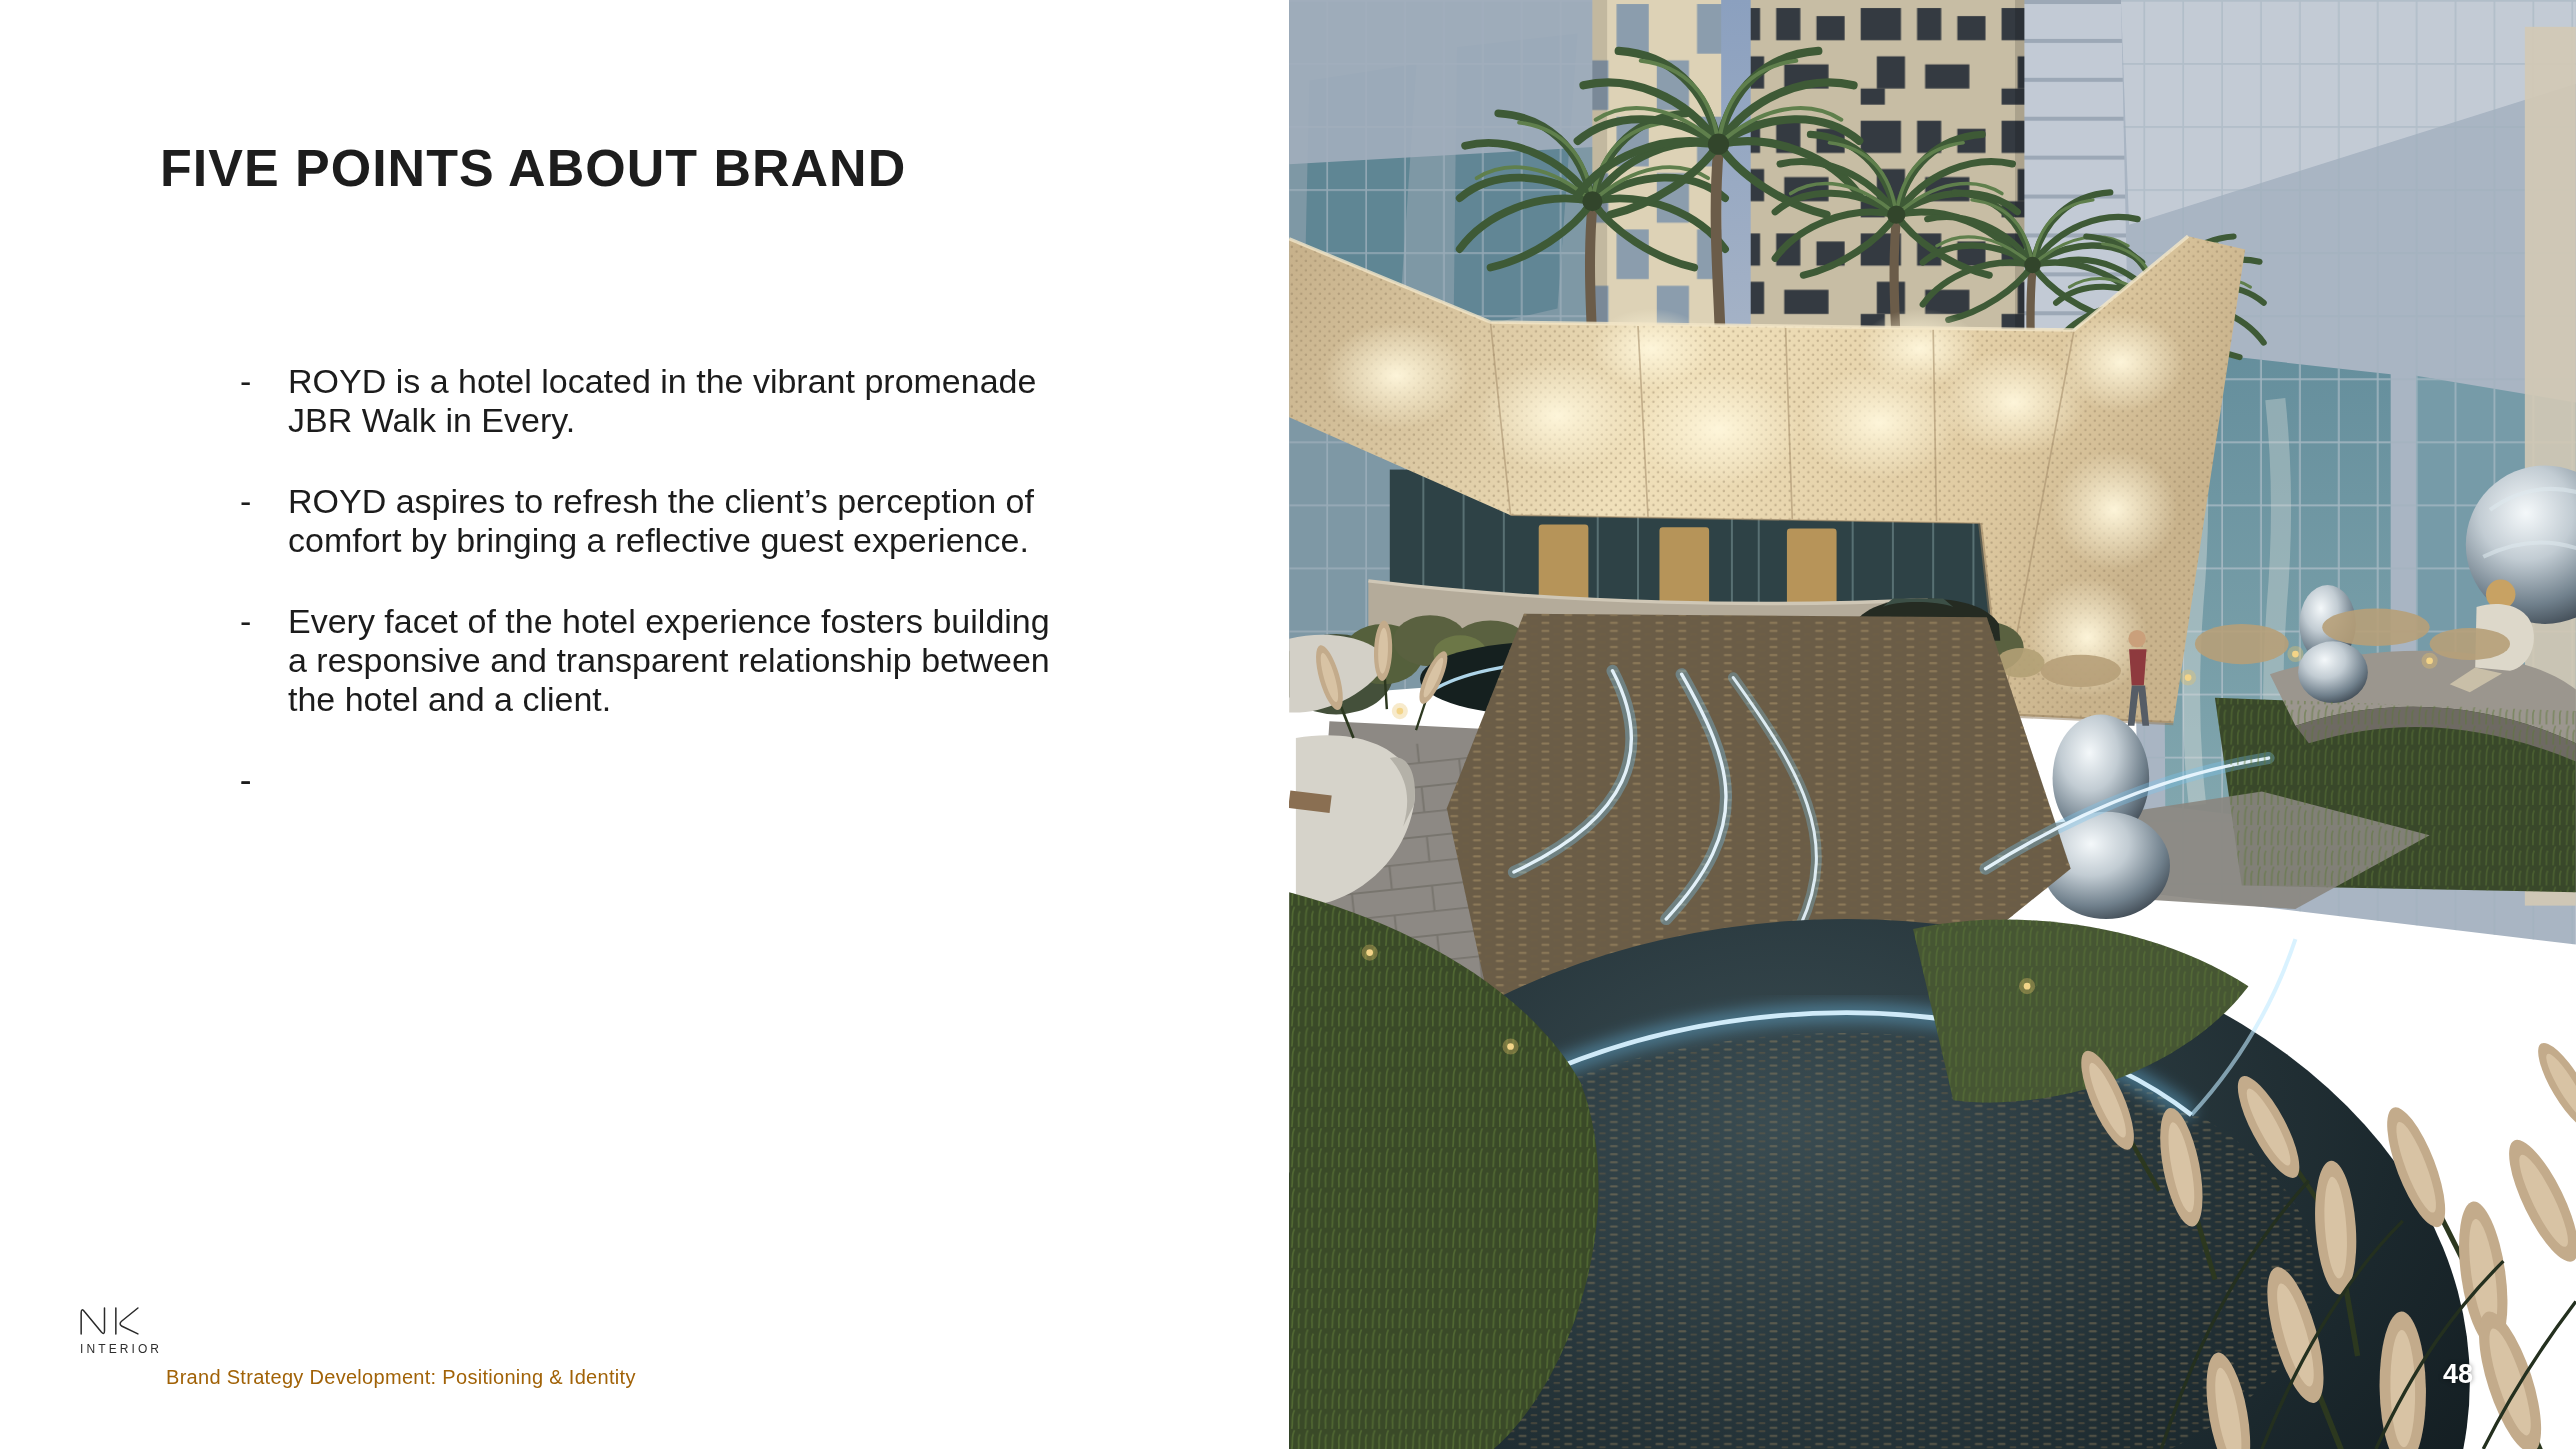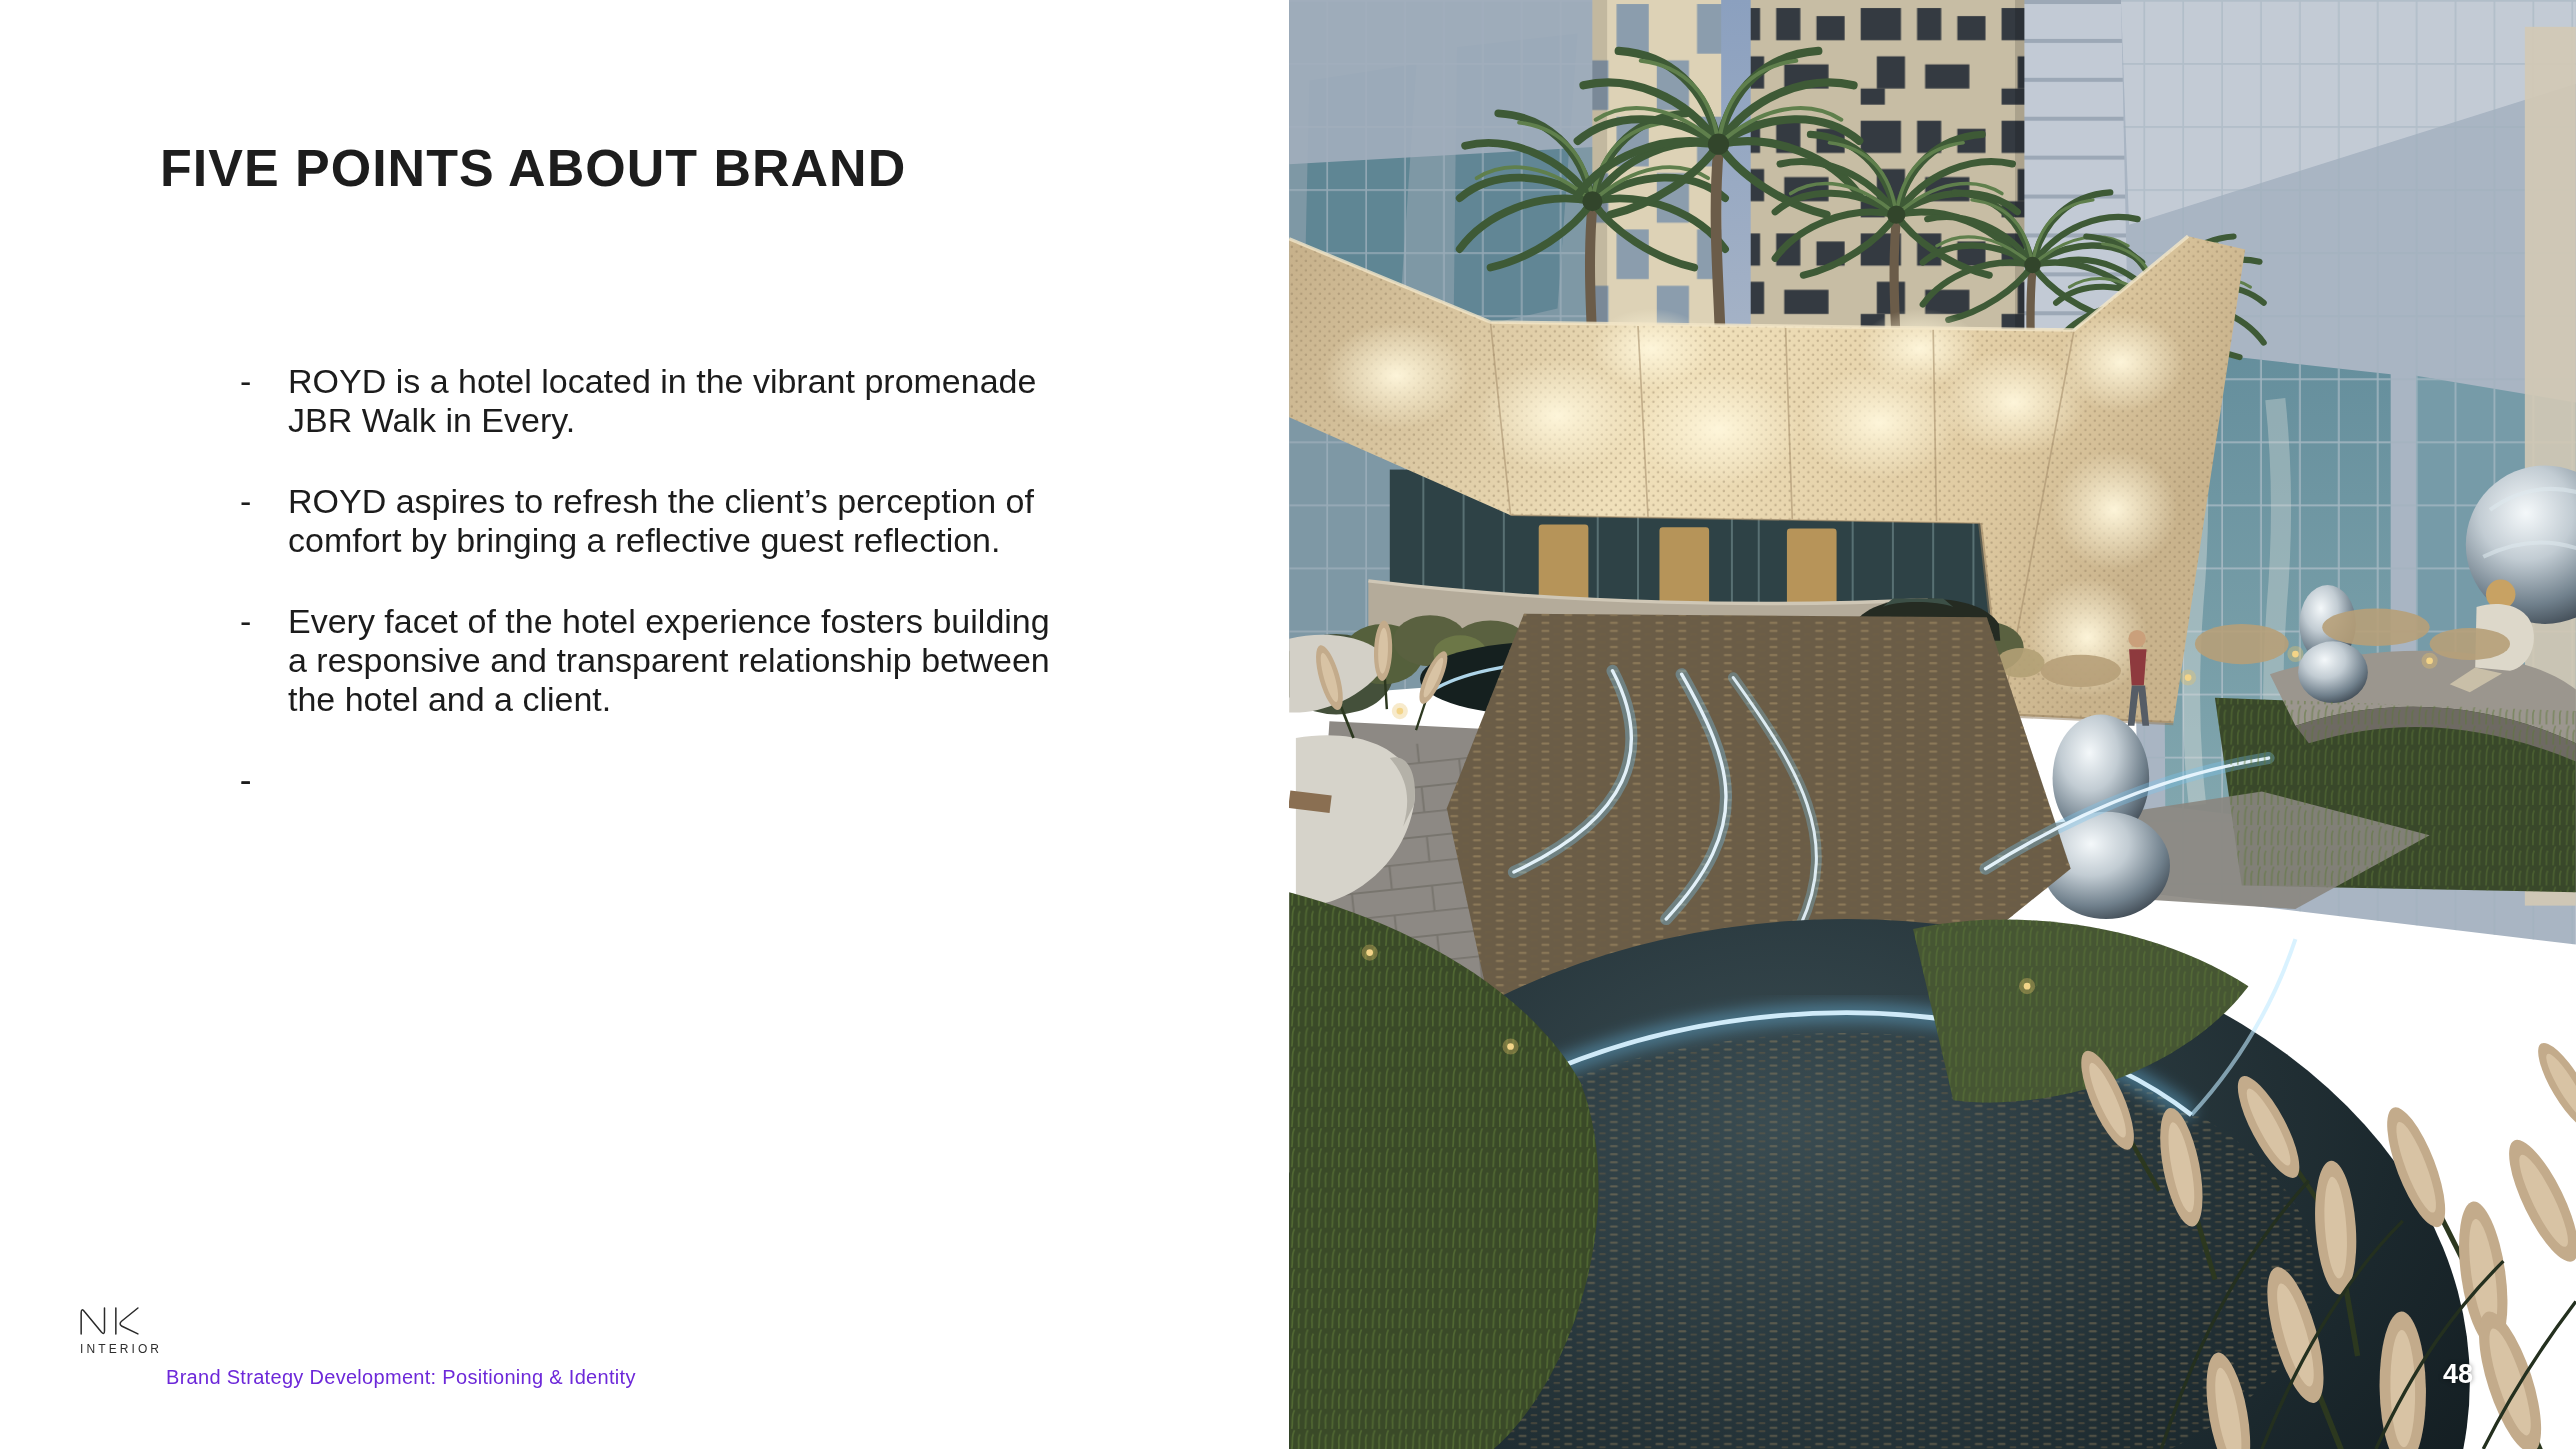--- a/index.html
+++ b/index.html
@@ -19,21 +19,21 @@
   }
   .dash{position:absolute;left:0;top:0;}
   .bullet-text{white-space:pre-line;}
   .logo{position:absolute;left:78px;top:1304px;}
   .logo-sub{
     position:absolute;left:80px;top:1342px;font-size:12px;letter-spacing:3.1px;
     color:#2e2e2e;white-space:nowrap;
   }
   .caption{
     position:absolute;left:166px;top:1366px;font-size:20px;letter-spacing:0.3px;
-    color:#6d28d9;white-space:nowrap;
+    color:#a16207;white-space:nowrap;
   }
   .photo-panel{position:absolute;left:1289px;top:0;width:1287px;height:1449px;overflow:hidden;}
   .photo-panel svg{display:block;}
   .pagenum{
     position:absolute;left:2443px;top:1359px;width:74px;
     font-size:27px;font-weight:bold;color:#ffffff;text-shadow:0 0 5.4px rgba(0,0,0,.45);
   }
 </style>
 </head>
 <body>
@@ -45,21 +45,21 @@
 
     <ul class="bullet-list">
       <li>
         <span class="dash">-</span>
         <span class="bullet-text">ROYD is a hotel located in the vibrant promenade
 JBR Walk in Every.</span>
       </li>
       <li>
         <span class="dash">-</span>
         <span class="bullet-text">ROYD aspires to refresh the client’s perception of
-comfort by bringing a reflective guest reflection.</span>
+comfort by bringing a reflective guest experience.</span>
       </li>
       <li>
         <span class="dash">-</span>
         <span class="bullet-text">Every facet of the hotel experience fosters building
 a responsive and transparent relationship between
 the hotel and a client.</span>
       </li>
       <li>
         <span class="dash">-</span>
       </li>

